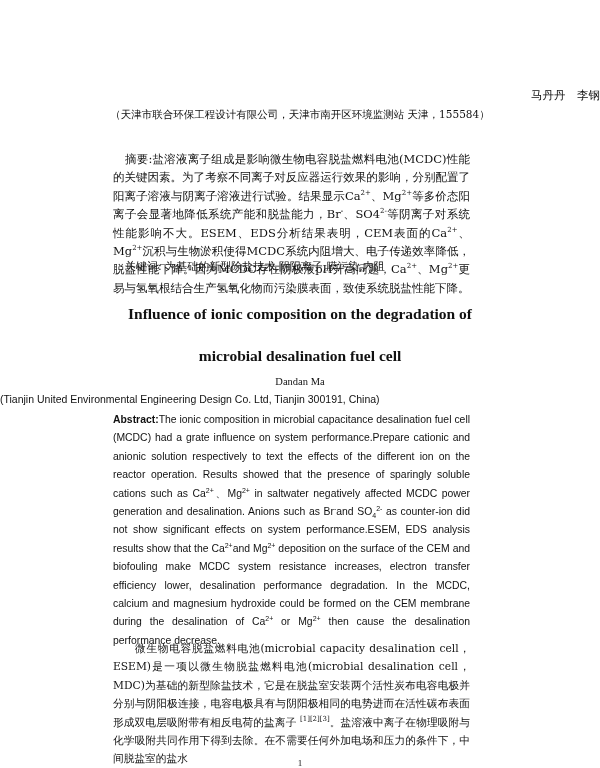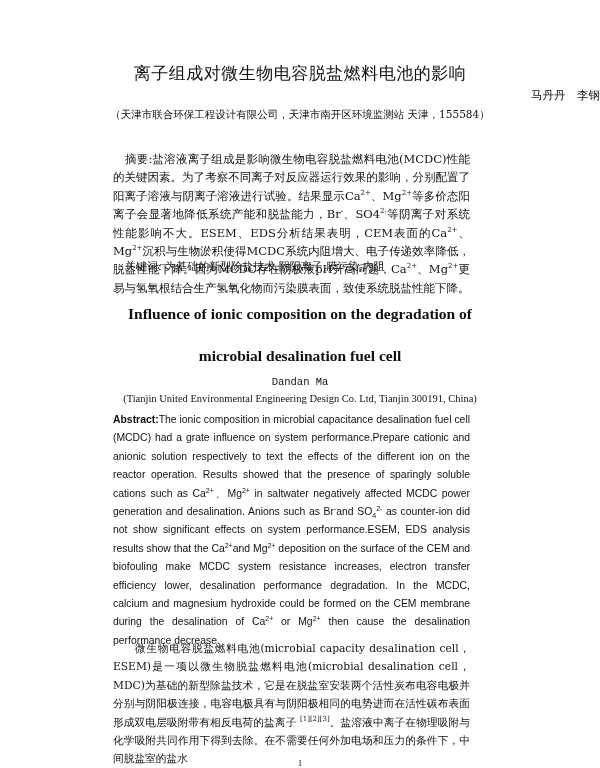--- a/index.html
+++ b/index.html
@@ -6,35 +6,34 @@
   body { width:600px; height:768px; position:relative; overflow:hidden; color:#111; font-family:"DejaVu Serif","Liberation Serif",serif; }
   .page { position:absolute; left:0; top:0; width:600px; height:768px; }
   .title-cn { position:absolute; top:62px; left:0; width:600px; text-align:center; font-family:"DejaVu Sans","Liberation Sans",sans-serif; font-size:17px; letter-spacing:0.5px; }
   .authors-cn { position:absolute; top:88px; left:0; width:600px; text-align:right; font-size:11.5px; word-spacing:8px; }
   .affil-cn { position:absolute; top:108px; left:0; width:600px; text-align:center; font-size:10.5px; }
   .block { position:absolute; left:113px; width:357px; }
   .abs-cn { top:150px; font-size:11.5px; line-height:18.4px; text-align:justify; }
   .kw-cn { top:259px; font-size:11px; }
   b.lbl { font-family:"DejaVu Sans","Liberation Sans",sans-serif; font-weight:normal;margin-left:12px; }
   .title-en { position:absolute; top:293px; left:0; width:600px; text-align:center; font-family:"Liberation Serif",serif; font-weight:bold; font-size:15.5px; line-height:42px; }
-  .author-en { position:absolute; top:376px; left:0; width:600px; text-align:center; font-family:Liberation Mono, monospace; font-size:10.5px; }
-  .affil-en { position:absolute; top:393px; left:0; width:600px; text-align:center; font-family:Liberation Serif, serif; font-size:10.5px; }
+  .author-en { position:absolute; top:376px; left:0; width:600px; text-align:center; font-family:Liberation Serif, serif; font-size:10.5px; }
+  .affil-en { position:absolute; top:393px; left:0; width:600px; text-align:left; font-family:Liberation Sans, sans-serif; font-size:10.5px; }
   .abs-en { top:411px; font-family:Liberation Sans, sans-serif; font-size:10.4px; line-height:18.4px; text-align:justify; }
   .kw-en { top:574px; font-family:"Liberation Serif",serif; font-size:10.4px; line-height:18.4px; text-align:justify; }
   .sec-head { top:624px; font-family:"Liberation Serif",serif; font-size:10.5px; font-weight:bold; }
   .intro { top:640px; font-size:10.7px; line-height:18.4px; text-align:justify; text-indent:22px; }
   .pagenum { position:absolute; top:758px; left:0; width:600px; text-align:center; font-family:"Liberation Serif",serif; font-size:9px; }
   sup { font-size:7px; line-height:0; vertical-align:super; }
   sub { font-size:7px; line-height:0; }
 </style>
 </head>
 <body>
 
 <div class="page">
-  <div class="title-cn">离子组成对微生物电容脱盐燃料电池的影响</div>
   <div class="authors-cn">马丹丹　李钢</div>
   <div class="affil-cn">（天津市联合环保工程设计有限公司，天津市南开区环境监测站 天津，155584）</div>
 
   <div class="block abs-cn">
     <b class="lbl">摘要</b><span>:盐溶液离子组成是影响微生物电容脱盐燃料电池(MCDC)性能的关键因素。为了考察不同离子对反应器运行效果的影响，分别配置了阳离子溶液与阴离子溶液进行试验。结果显示Ca</span><sup>2+</sup><span>、Mg</span><sup>2+</sup><span>等多价态阳离子会显著地降低系统产能和脱盐能力，Br</span><sup>-</sup><span>、SO4</span><sup>2-</sup><span>等阴离子对系统性能影响不大。ESEM、EDS分析结果表明，CEM表面的Ca</span><sup>2+</sup><span>、Mg</span><sup>2+</sup><span>沉积与生物淤积使得MCDC系统内阻增大、电子传递效率降低，脱盐性能下降。因为MCDC存在阴极液pH升高问题，Ca</span><sup>2+</sup><span>、Mg</span><sup>2+</sup><span>更易与氢氧根结合生产氢氧化物而污染膜表面，致使系统脱盐性能下降。</span>
   </div>
 
   <div class="block kw-cn">
     <b class="lbl">关键词</b><span>:  为基础的新型除盐技术,阴阳离子,膜污染,内阻</span>
   </div>

